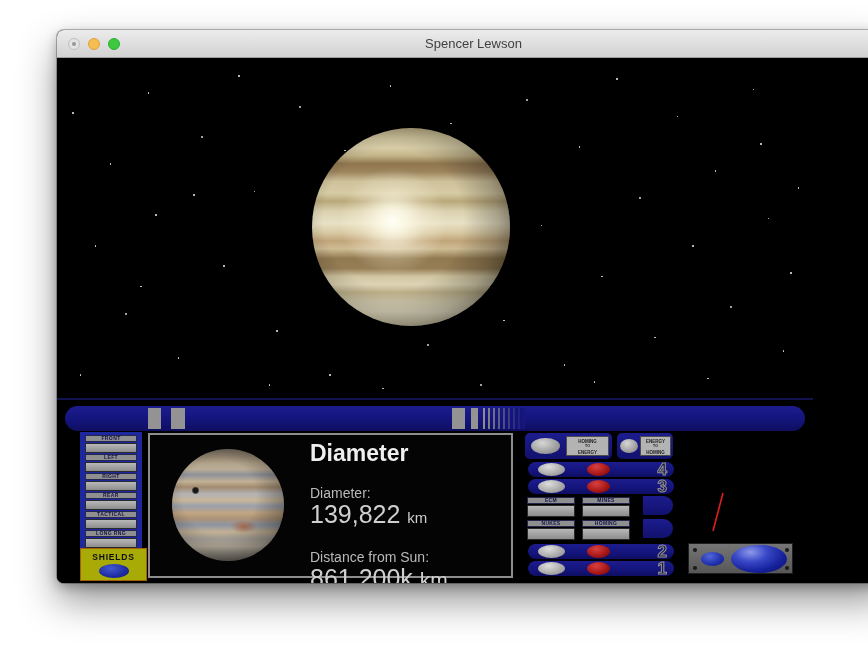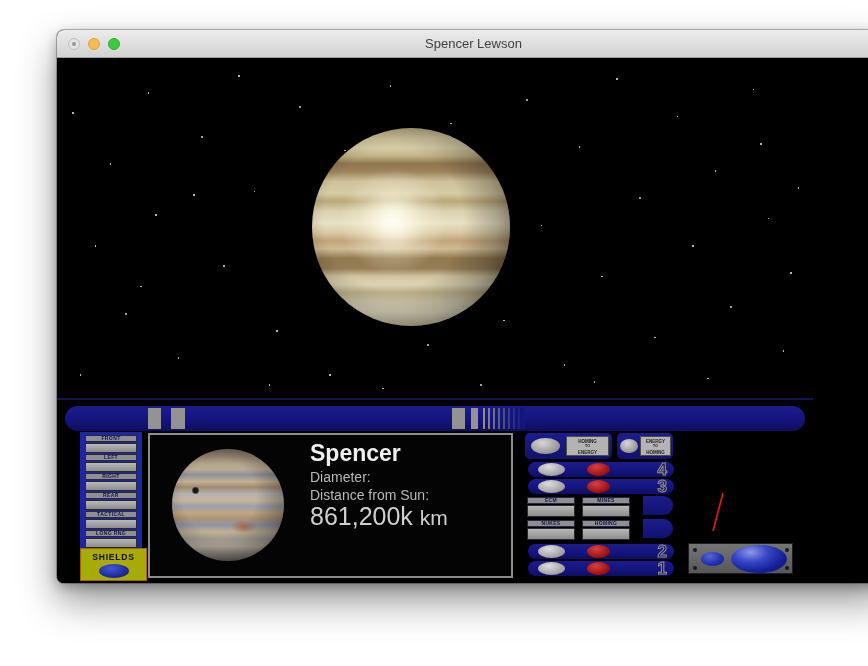--- a/index.html
+++ b/index.html
@@ -76,21 +76,21 @@
       linear-gradient(180deg,
         #6c655a 0%, #92836f 7%, #b2a38b 13%, #bcae96 18%,
         #8d9099 23%, #c3b196 29%, #a28b6e 34%, #b3b2b4 40%,
         #c7b69a 46%, #9aa0ac 51%, #c2a684 57%, #ad9478 62%,
         #8d96a4 68%, #c3b194 74%, #a9a49b 80%, #bdb3a2 87%,
         #8f8b80 94%, #6e6a60 100%); }
   .photo::after { content:''; position:absolute; inset:0; border-radius:50%;
     background:radial-gradient(circle at 42% 42%, rgba(0,0,0,0) 40%, rgba(0,0,0,0.3) 70%, rgba(0,0,0,0.75) 96%); }
   .itext { position:absolute; left:160px; top:5px; }
   .iname { font-size:23px; font-weight:bold; color:#efefef; }
-  .ilabel { font-size:14px; color:#b9b9b9; margin-top:2px; }
+  .ilabel { font-size:14px; color:#b9b9b9; margin-top:18px; }
   .ivalue { font-size:25px; color:#cfcfcf; line-height:26px; }
   .unit-sm { font-size:15px; }
   .unit-lg { font-size:21px; }
 
   
   .conv { position:absolute; height:26px; border-radius:5px;
     background:linear-gradient(#1c1c8e,#11116e); }
   .conv.c1 { left:468px; top:33px; width:87px; }
   .conv.c2 { left:560px; top:33px; width:56px; }
   .conv .coval { position:absolute; top:5px; border-radius:50%;
@@ -247,22 +247,23 @@
       </div>
 
       <div class="shields">
         <div class="slabel">SHIELDS</div>
         <div class="soval"></div>
       </div>
 
       <div class="info">
         <div class="photo"></div>
         <div class="itext">
-          <div class="iname">Spencer</div>
+          <div class="iname">Diameter</div>
           <div class="ilabel">Diameter:</div>
+          <div class="ivalue"><span>139,822</span> <span class="unit-sm">km</span></div>
           <div class="ilabel">Distance from Sun:</div>
           <div class="ivalue"><span>861,200k</span> <span class="unit-lg">km</span></div>
         </div>
       </div>
 
       <div class="conv c1">
         <span class="coval"></span>
         <span class="clabel">
           <div>HOMING</div>
           <div class="mid">TO</div>

